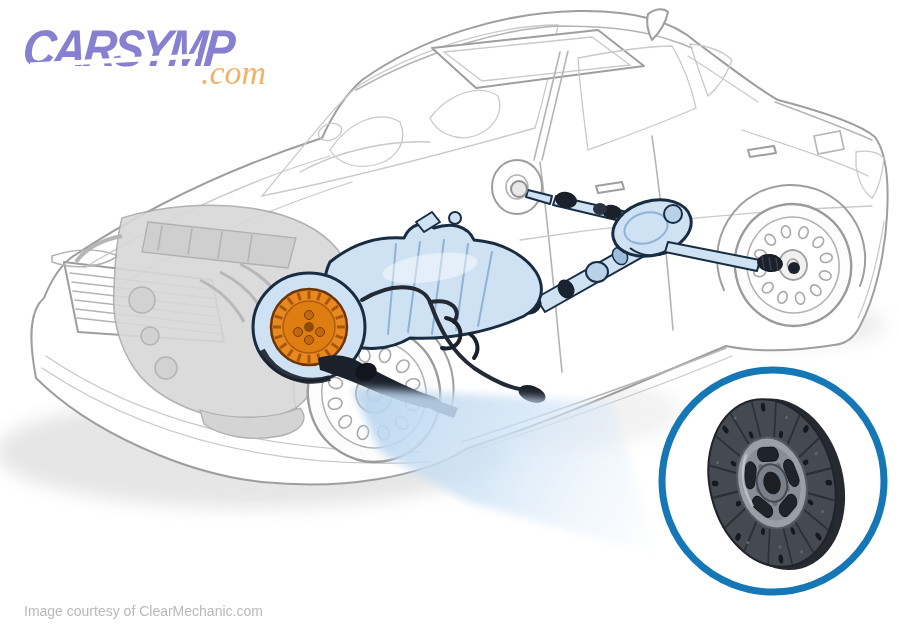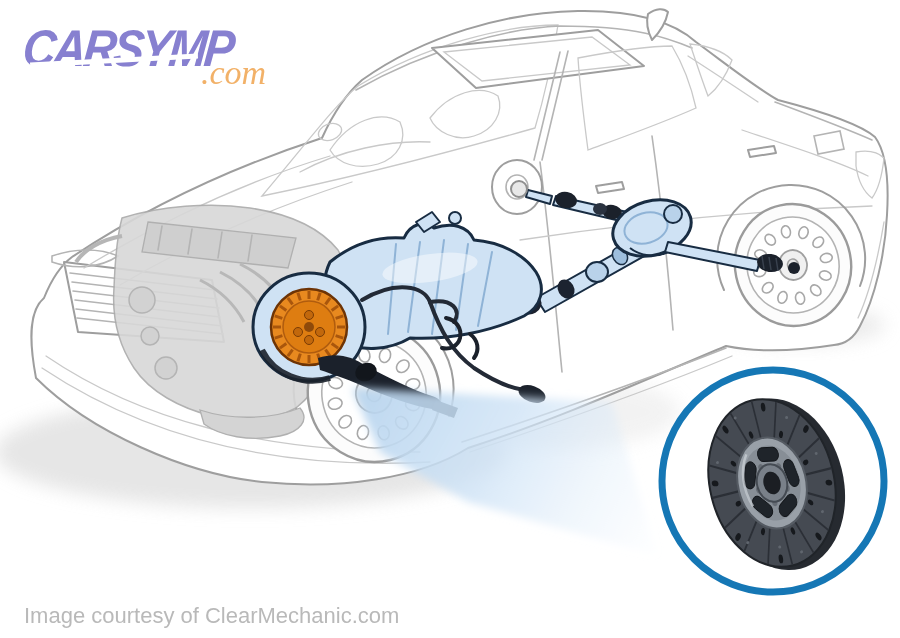--- a/index.html
+++ b/index.html
@@ -30,21 +30,21 @@
   
   .logo{position:absolute;left:26px;top:18px;width:280px;height:80px;}
   .logo .brand{font-style:italic;font-weight:900;font-size:46px;letter-spacing:-3px;
       color:var(--logo-purple);transform:scaleY(1.12) skewX(-6deg);transform-origin:left top;
       white-space:nowrap;}
   .logo .slit{position:absolute;left:4px;top:40px;width:168px;height:5px;background:#fff;
       transform:rotate(-3deg);}
   .logo .tld{position:absolute;left:175px;top:36px;font-family:"Liberation Serif",serif;
       font-style:italic;font-size:34px;color:var(--logo-orange);}
   
-  .credit{position:absolute;left:24px;top:603px;font-size:22px;color:var(--credit-gray);}
+  .credit{position:absolute;left:24px;top:603px;font-size:14px;color:var(--credit-gray);}
 </style>
 </head>
 <body>
 
 <div class="stage">
 
 <svg width="900" height="638" viewBox="0 0 900 638">
   <defs>
     <linearGradient id="beamGrad" x1="352" y1="390" x2="660" y2="556" gradientUnits="userSpaceOnUse">
       <stop offset="0" stop-color="#b7d4ee" stop-opacity="0.95"></stop>

